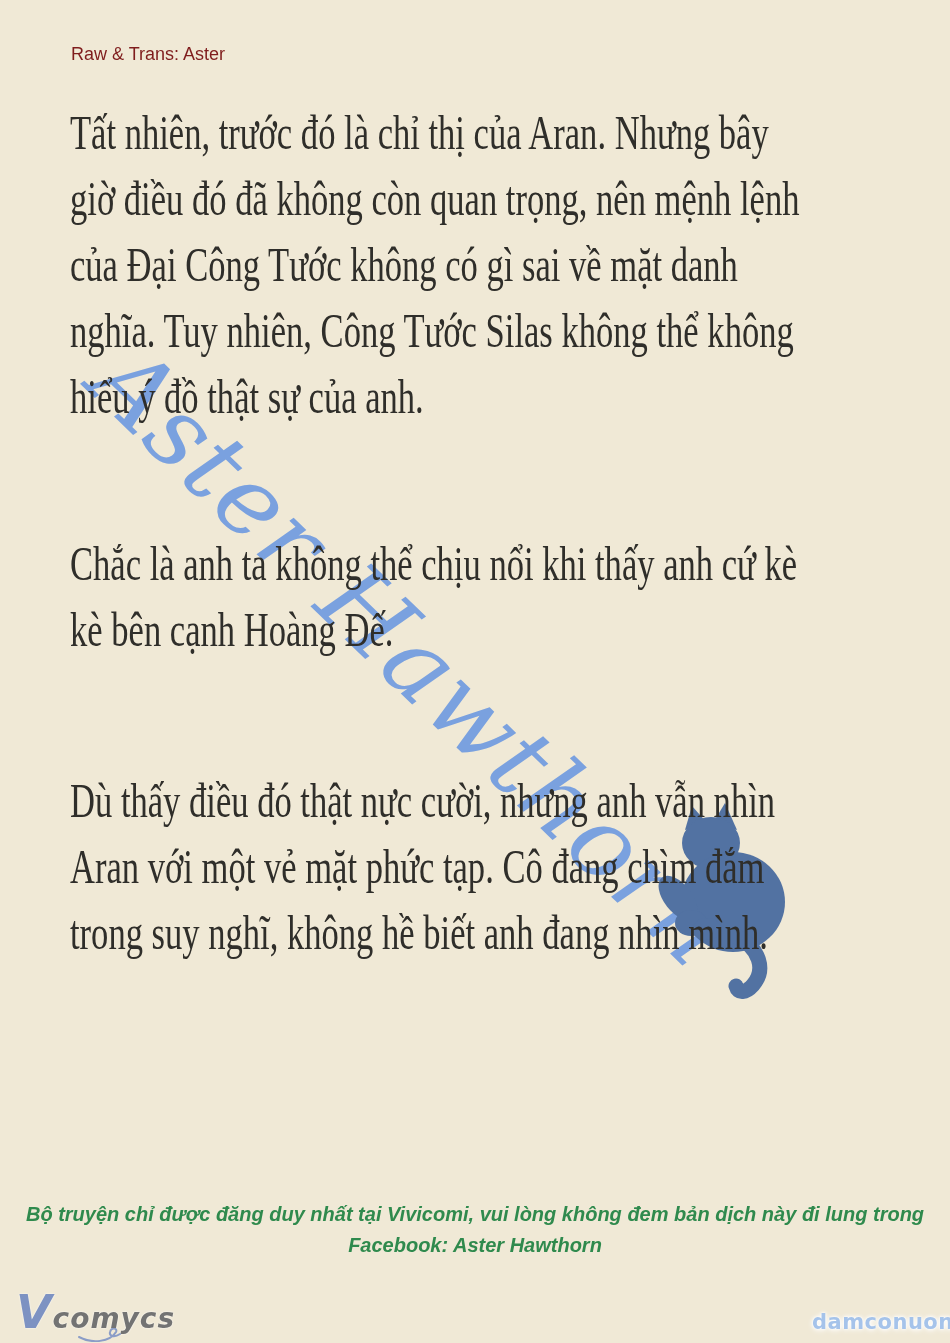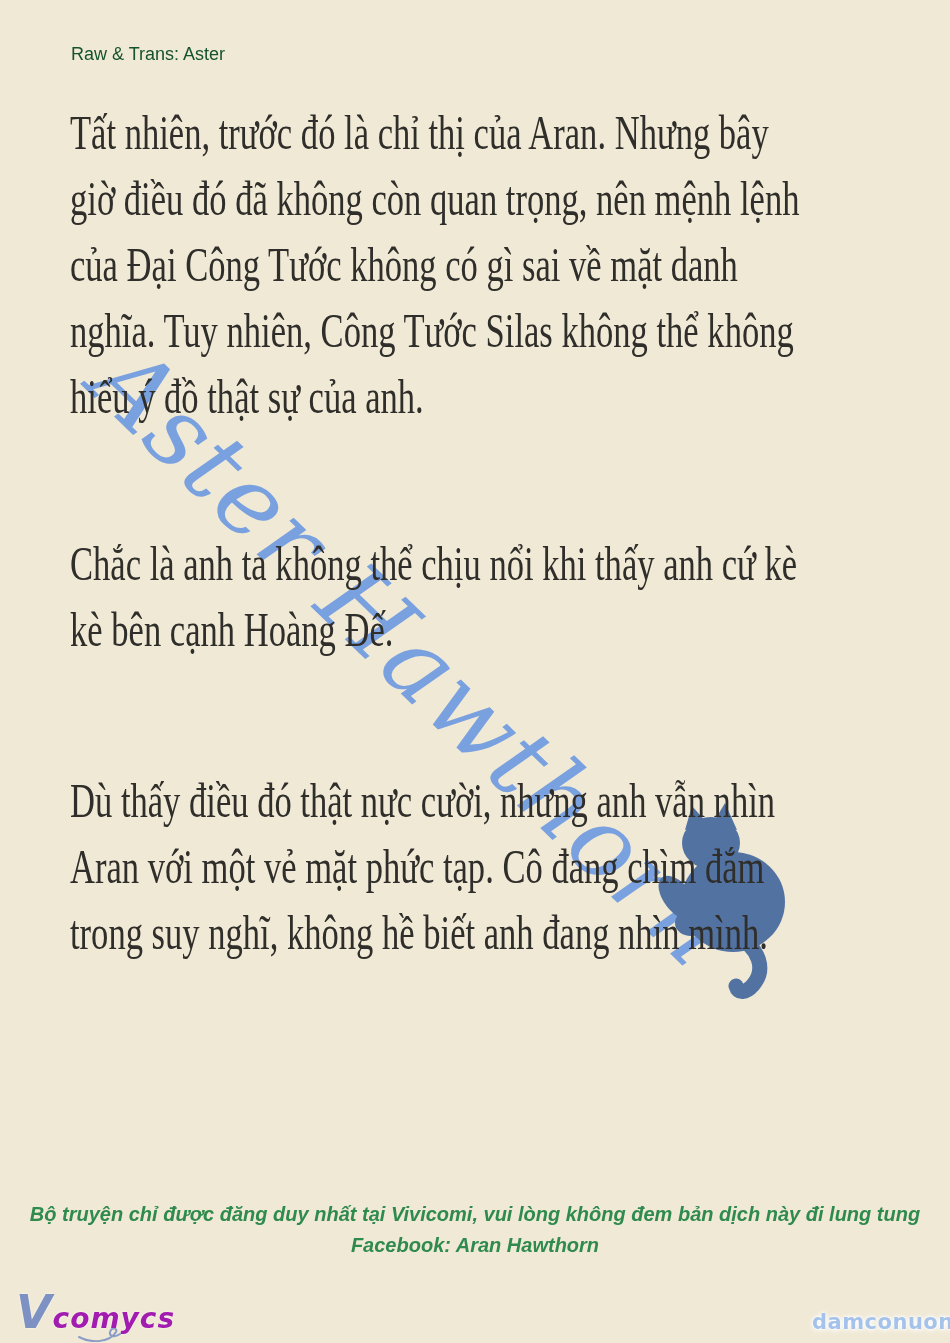--- a/index.html
+++ b/index.html
@@ -11,21 +11,21 @@
     overflow: hidden;
     font-family: "Liberation Serif", serif;
   }
   
   .credit {
     position: absolute;
     left: 71px;
     top: 44px;
     font-family: "Liberation Sans", sans-serif;
     font-size: 18px;
-    color: #14532d;
+    color: #7f1d1d;
     z-index: 2;
   }
   
   .watermark {
     position: absolute;
     left: 150px;
     top: 322px;
     font-family: "DejaVu Serif", "Liberation Serif", serif;
     font-style: italic;
     font-size: 100px;
@@ -81,21 +81,21 @@
   .vcomycs {
     position: absolute;
     left: 16px;
     top: 1290px;
     z-index: 2;
     font-family: "DejaVu Sans", sans-serif;
     font-style: italic;
     font-weight: bold;
     font-size: 28px;
     letter-spacing: 1px;
-    color: #a21caf;
+    color: #737373;
     text-shadow: 0 0 2px #ffffff;
   }
   .vc-text { display: block; line-height: 44px; }
   .vc-text::first-letter { font-size: 46px; color: #7d92c2; }
   .vc-swirl { position: absolute; left: 62px; top: 38px; }
   
   .damconuong {
     position: absolute;
     left: 812px;
     top: 1310px;
@@ -137,22 +137,22 @@
 nghĩa. Tuy nhiên, Công Tước Silas không thể không
 hiểu ý đồ thật sự của anh.</p>
     <p class="para">Chắc là anh ta không thể chịu nổi khi thấy anh cứ kè
 kè bên cạnh Hoàng Đế.</p>
     <p class="para">Dù thấy điều đó thật nực cười, nhưng anh vẫn nhìn
 Aran với một vẻ mặt phức tạp. Cô đang chìm đắm
 trong suy nghĩ, không hề biết anh đang nhìn mình.</p>
   </div>
 
   <div class="footer">
-    <div class="footer-line">Bộ truyện chỉ được đăng duy nhất tại Vivicomi, vui lòng không đem bản dịch này đi lung tung</div>
-    <div class="footer-line">Facebook: Aran Hawthorn</div>
+    <div class="footer-line">Bộ truyện chỉ được đăng duy nhất tại Vivicomi, vui lòng không đem bản dịch này đi lung trong</div>
+    <div class="footer-line">Facebook: Aster Hawthorn</div>
   </div>
 
   <div class="vcomycs">
     <span class="vc-text">Vcomycs</span>
     <svg class="vc-swirl" width="44" height="14" viewBox="0 0 44 14">
       <path d="M1,9 C14,16 32,14 38,4 C40,0 33,-1 32,4 C31,8 36,10 42,6" fill="none" stroke="#8b9dc7" stroke-width="2" stroke-linecap="round"></path>
     </svg>
   </div>
 
   <div class="damconuong">damconuong</div>

